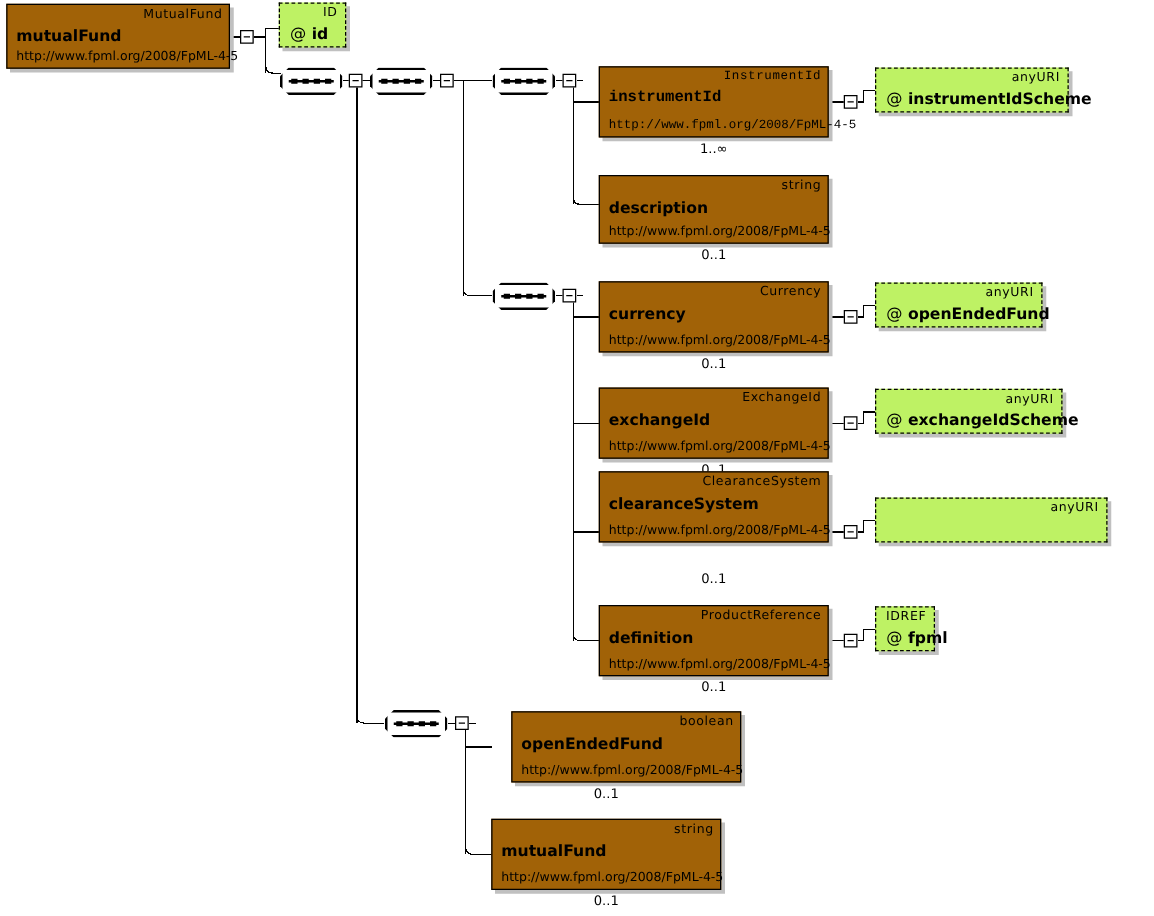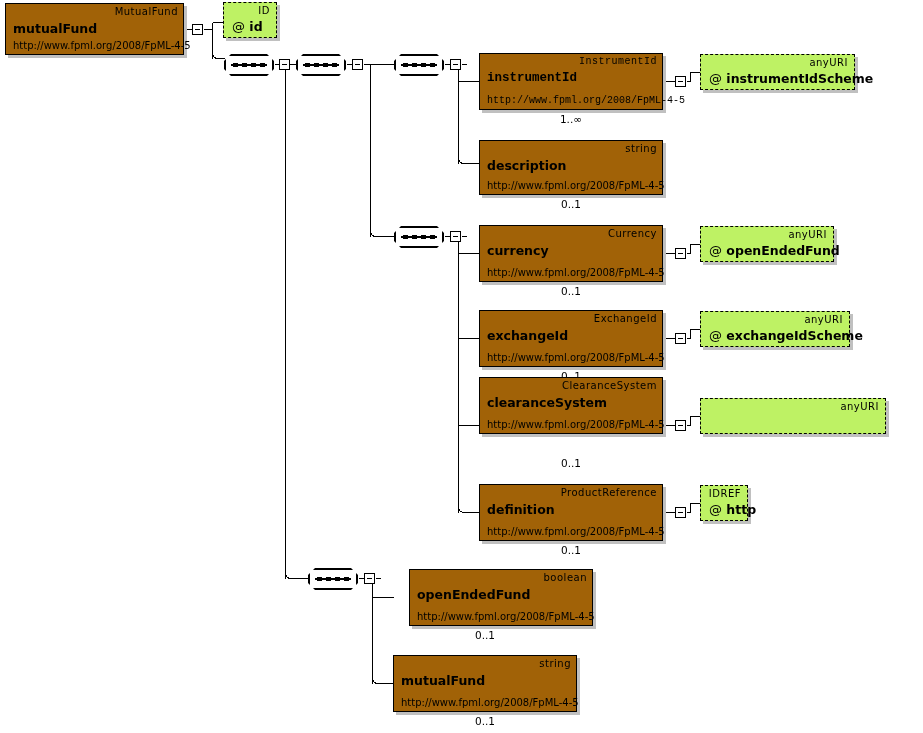--- a/index.html
+++ b/index.html
@@ -362,21 +362,21 @@
 
   <div class="node" style="left:479px;top:484px;width:184px;height:57px;">
     <span class="type">ProductReference</span>
     <span class="nm">definition</span>
     <span class="ns">http://www.fpml.org/2008/FpML-4-5</span>
   </div>
   <div class="mult" style="left:479px;top:544px;width:184px;">0..1</div>
   <div class="toggle" style="left:675px;top:507px;"></div>
   <div class="attr" style="left:700px;top:485px;width:48px;height:36px;">
     <span class="type">IDREF</span>
-    <span class="nm"><span class="at">@</span> <span>http</span></span>
+    <span class="nm"><span class="at">@</span> <span>fpml</span></span>
   </div>
 
   <div class="node" style="left:409px;top:569px;width:184px;height:57px;">
     <span class="type">boolean</span>
     <span class="nm">openEndedFund</span>
     <span class="ns">http://www.fpml.org/2008/FpML-4-5</span>
   </div>
   <div class="mult" style="left:393px;top:629px;width:184px;">0..1</div>
 
   <div class="node" style="left:393px;top:655px;width:184px;height:57px;">

